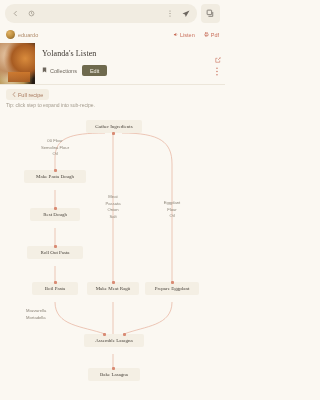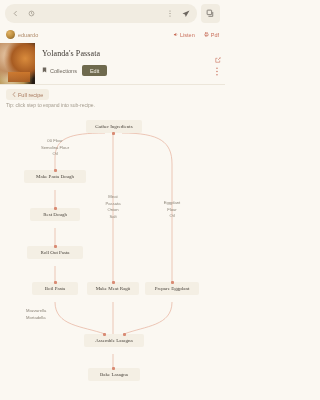--- a/index.html
+++ b/index.html
@@ -170,21 +170,21 @@
       <span>Pdf</span>
     </span>
   </div>
 
   <div class="header">
     <div class="thumb">
       <div class="p1"></div>
       <div class="badge"></div>
     </div>
     <div class="hdrbody">
-      <div class="rtitle">Yolanda's Passata</div>
+      <div class="rtitle">Yolanda's Listen</div>
       <div class="hdrbtns">
         <div class="collbtn">
           <span>
             <svg width="5" height="6" viewBox="0 0 10 14" fill="#6e675d">
                 <path d="M1 1h8v12L5 10l-4 3z"></path>
               </svg>
           </span>
           <span>Collections</span>
         </div>
         <div class="editbtn">Edit</div>

